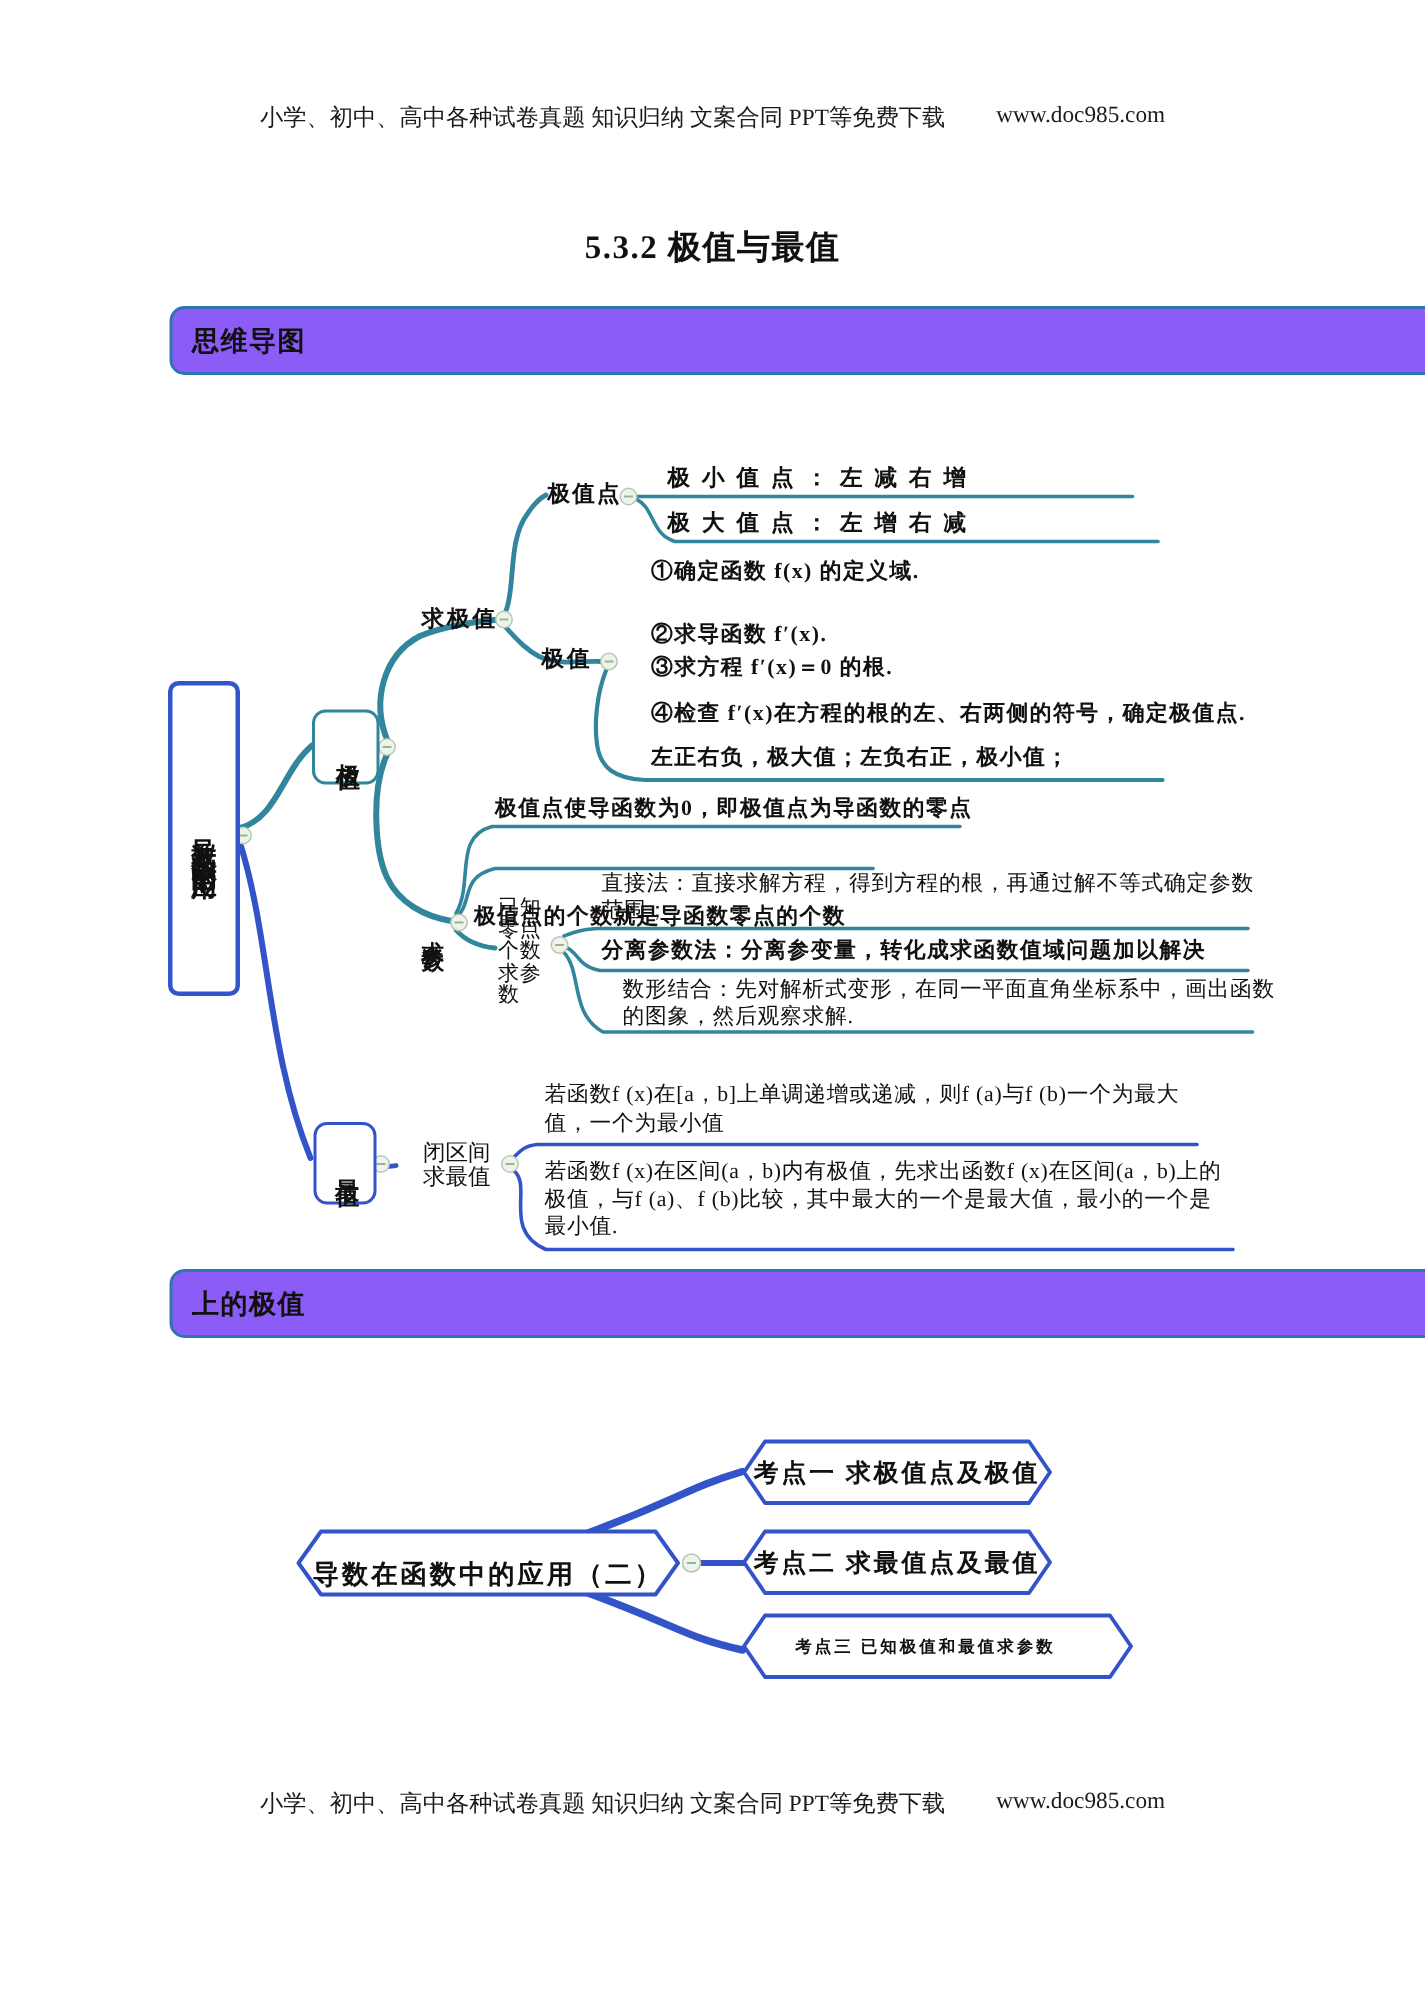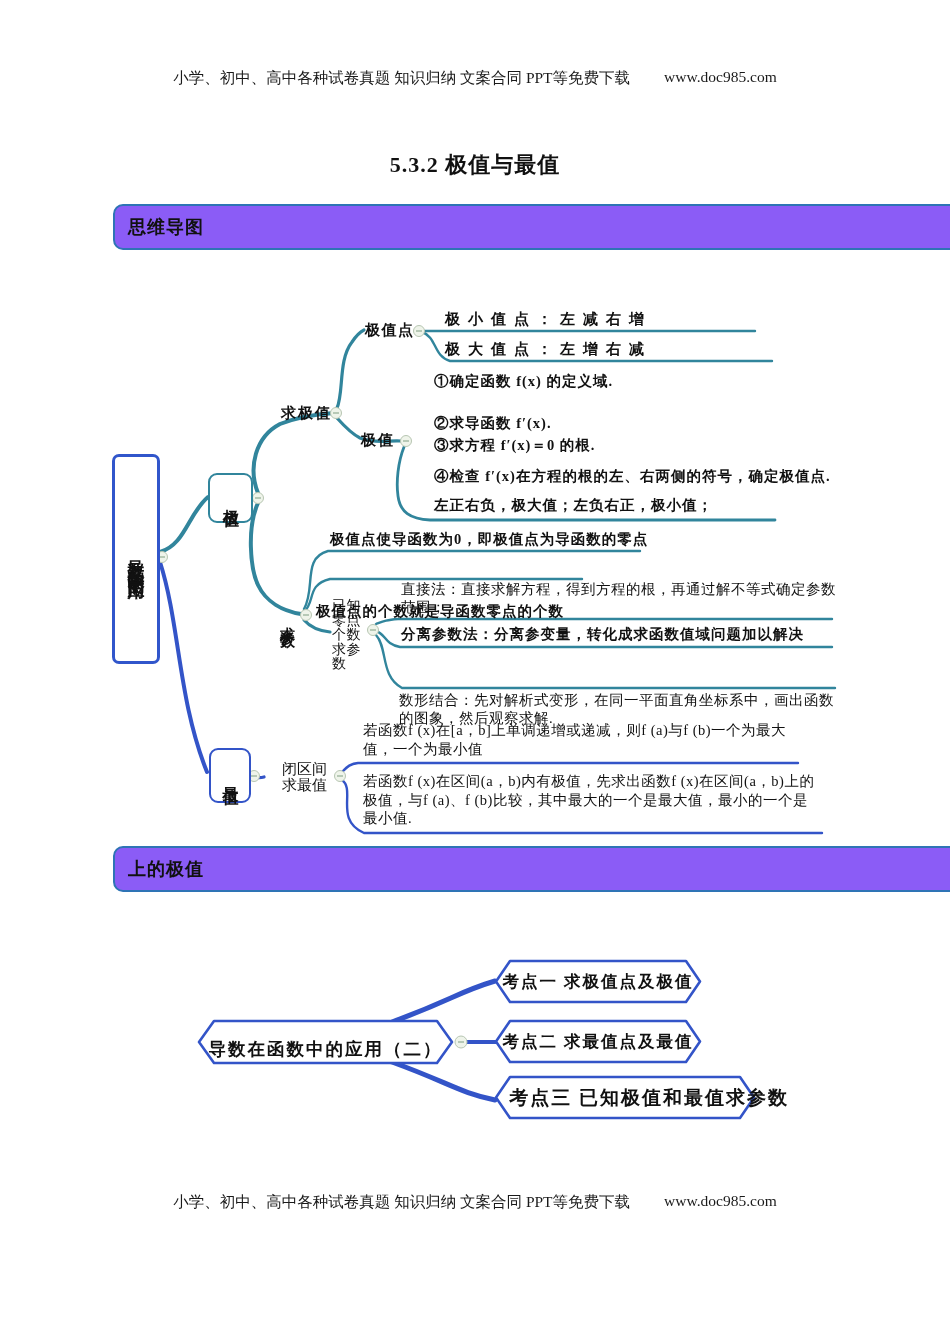--- a/index.html
+++ b/index.html
@@ -130,36 +130,36 @@
 
   <div class="abs leaf" style="left:330px; top:531px;">极值点使导函数为0，即极值点为导函数的零点</div>
   <div class="abs leaf" style="left:316px; top:559px;margin-top:44px;">极值点的个数就是导函数零点的个数</div>
 
   <div class="abs vnode" style="left:274px; top:586px; width:26px; height:66px; font-size:15px; letter-spacing:3px; background:transparent;">求参数</div>
 
   <div class="abs leafwrap" style="left:332px; top:599px; width:34px; font-size:14px; line-height:14.5px;">已知零点个数求参数</div>
 
   <div class="abs leafwrap" style="left:401px; top:580px; width:438px; line-height:18px;">直接法：直接求解方程，得到方程的根，再通过解不等式确定参数范围；</div>
   <div class="abs leaf" style="left:401px; top:626px;">分离参数法：分离参变量，转化成求函数值域问题加以解决</div>
-  <div class="abs leafwrap" style="left:399px; top:652px; width:442px; line-height:17.5px;margin-top:40px;">数形结合：先对解析式变形，在同一平面直角坐标系中，画出函数的图象，然后观察求解.</div>
+  <div class="abs leafwrap" style="left:415px; top:652px; width:442px; line-height:17.5px;">数形结合：先对解析式变形，在同一平面直角坐标系中，画出函数的图象，然后观察求解.</div>
 
   <div class="abs vnode blue-box" style="left:209px; top:748px; width:42px; height:55px;">最值</div>
 
   <div class="abs leafwrap" style="left:282px; top:761px; width:52px; font-size:15px; line-height:16px; letter-spacing:0;">闭区间求最值</div>
 
   <div class="abs leafwrap" style="left:363px; top:772px; width:455px; line-height:18.5px;">若函数f (x)在区间(a，b)内有极值，先求出函数f (x)在区间(a，b)上的极值，与f (a)、f (b)比较，其中最大的一个是最大值，最小的一个是最小值.</div>
   <div class="abs leafwrap" style="left:363px; top:721px; width:448px; line-height:19px;">若函数f (x)在[a，b]上单调递增或递减，则f (a)与f (b)一个为最大值，一个为最小值</div>
 
   <div class="abs secbox" style="top:846px;">
     <span>上的极值</span>
   </div>
 
   <div class="abs hexlabel" style="left:199px; top:1021px; width:253px; height:55px; font-size:17.5px;">导数在函数中的应用（二）</div>
   <div class="abs hexlabel" style="left:496px; top:961px; width:204px; height:41px; font-size:16.5px;">考点一  求极值点及极值</div>
   <div class="abs hexlabel" style="left:496px; top:1021px; width:204px; height:41px; font-size:16.5px;">考点二  求最值点及最值</div>
-  <div class="abs hexlabel" style="left:520px; top:1077px; width:258px; height:41px; font-size:19px;">考点三  已知极值和最值求参数</div>
+  <div class="abs hexlabel" style="left:488px; top:1077px; width:258px; height:41px; font-size:11px;">考点三  已知极值和最值求参数</div>
 
   <div class="abs hdr-row" style="top:1192px;">
     <span>小学、初中、高中各种试卷真题 知识归纳 文案合同 PPT等免费下载</span>
     <span>www.doc985.com</span>
   </div>
 
 </div>
 
 </body></html>

